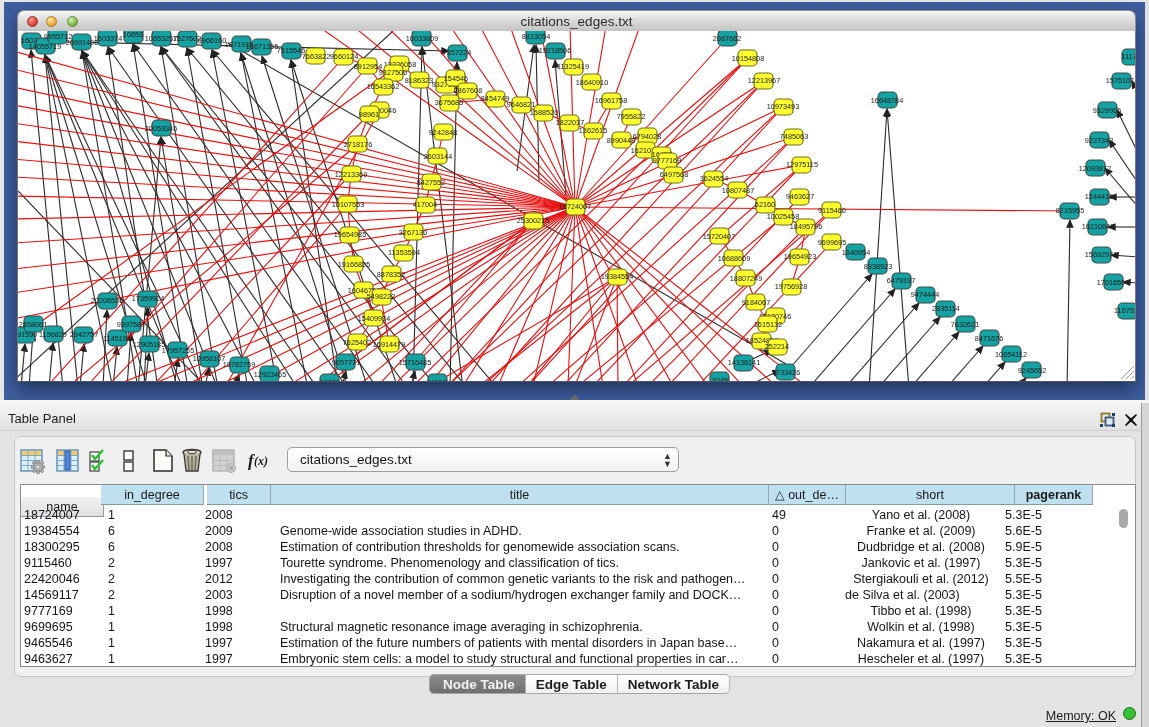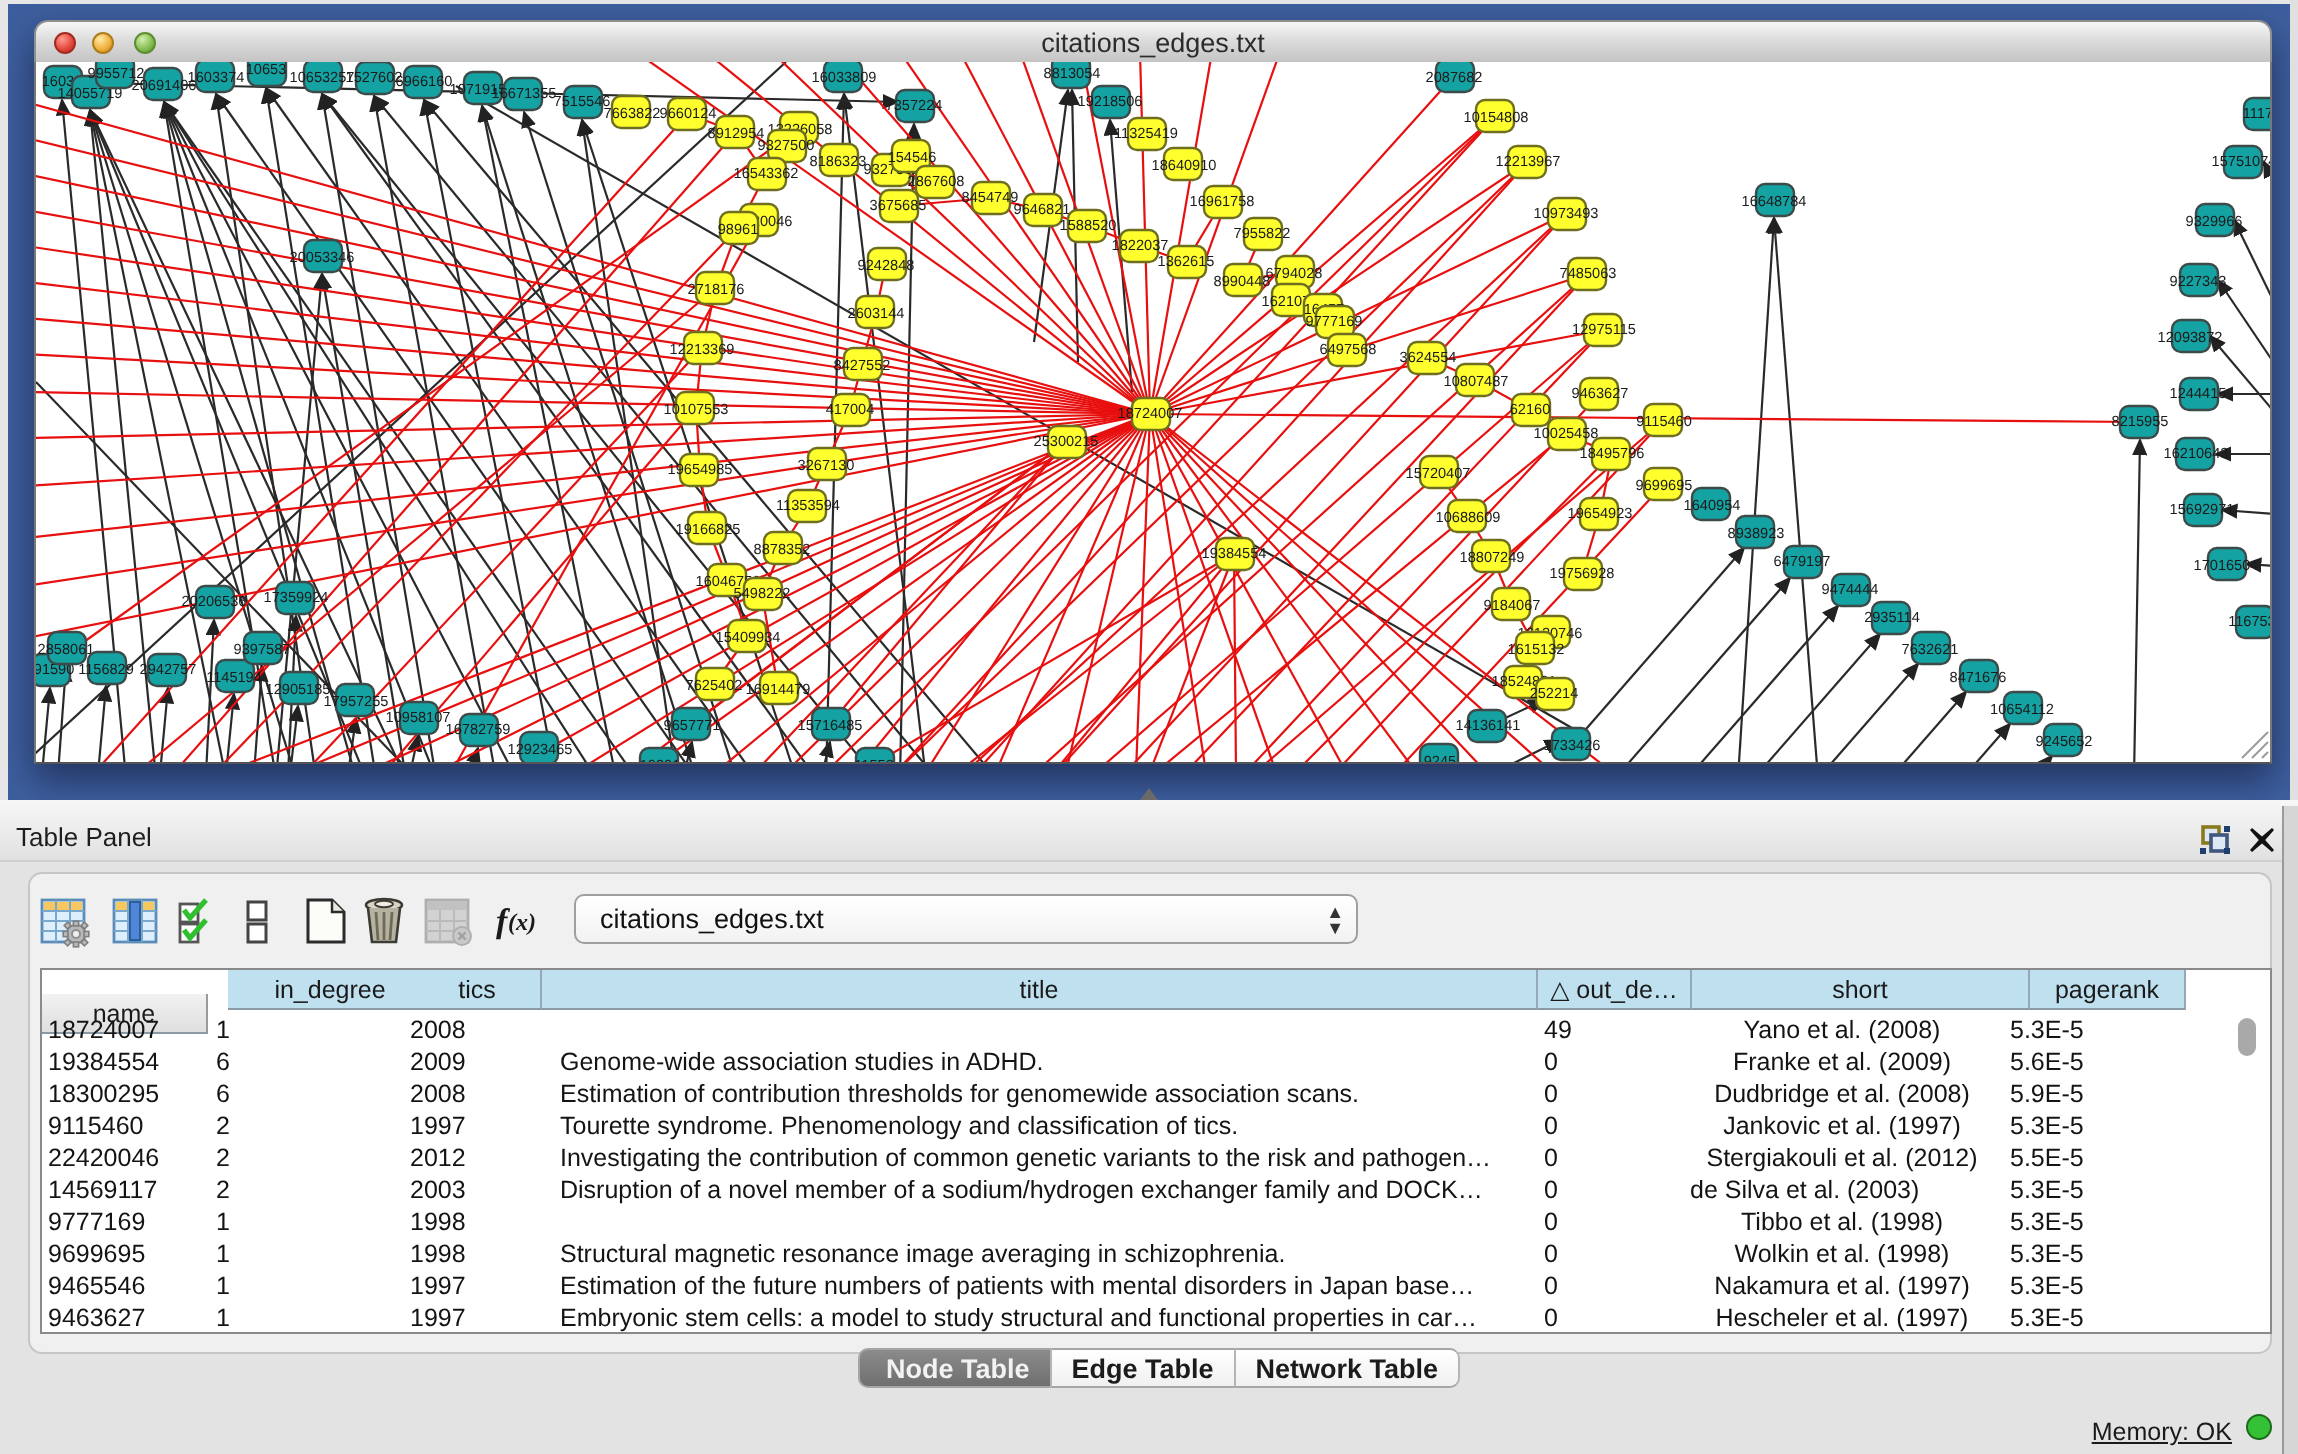--- a/index.html
+++ b/index.html
@@ -639,26 +639,26 @@
  <circle cx="18" cy="18" r="4.5" fill="#bdbdbd" stroke="#9a9a9a"></circle>
  <path d="M16.2 16.2 L19.8 19.8 M19.8 16.2 L16.2 19.8" stroke="#8a8a8a" stroke-width="1.3"></path>
 </g>
 <text x="234" y="19" font-family="Liberation Serif, serif" font-size="17" font-style="italic" font-weight="bold" fill="#1a1a1a">f</text>
 <text x="240" y="18" font-family="Liberation Serif, serif" font-size="12" font-style="italic" font-weight="bold" fill="#1a1a1a">(x)</text>
 </svg>
     <div id="combo">citations_edges.txt<span class="stepper">▲<br>▼</span></div>
   </div>
   <div id="tbl">
     <div class="hcell" style="left:0;width:83px;background:linear-gradient(#f2f2f2,#dfdfdf);border-right:1px solid #9a9a9a;margin-top:12px;">name</div>
-    <div class="hcell" style="left:93px;width:103px;">in_degree</div>
+    <div class="hcell" style="left:80px;width:103px;">in_degree</div>
     <div class="hcell" style="left:186px;width:64px;">tics</div>
     <div class="hcell" style="left:250px;width:498px;">title</div>
     <div class="hcell" style="left:748px;width:77px;">△ out_de…</div>
     <div class="hcell" style="left:825px;width:169px;">short</div>
-    <div class="hcell" style="left:994px;width:78px;">pagerank</div>
+    <div class="hcell" style="left:994px;width:78px;font-weight:bold;">pagerank</div>
   </div>
   <div id="tblrows">
 <div class="trow" style="top:507px">
         <span style="left:24px">18724007</span>
         <span style="left:108px">1</span>
         <span style="left:205px">2008</span>
         <span style="left:772px">49</span>
         <span style="left:845px;width:152px;text-align:center">Yano et al. (2008)</span>
         <span style="left:1005px">5.3E-5</span>
       </div>

